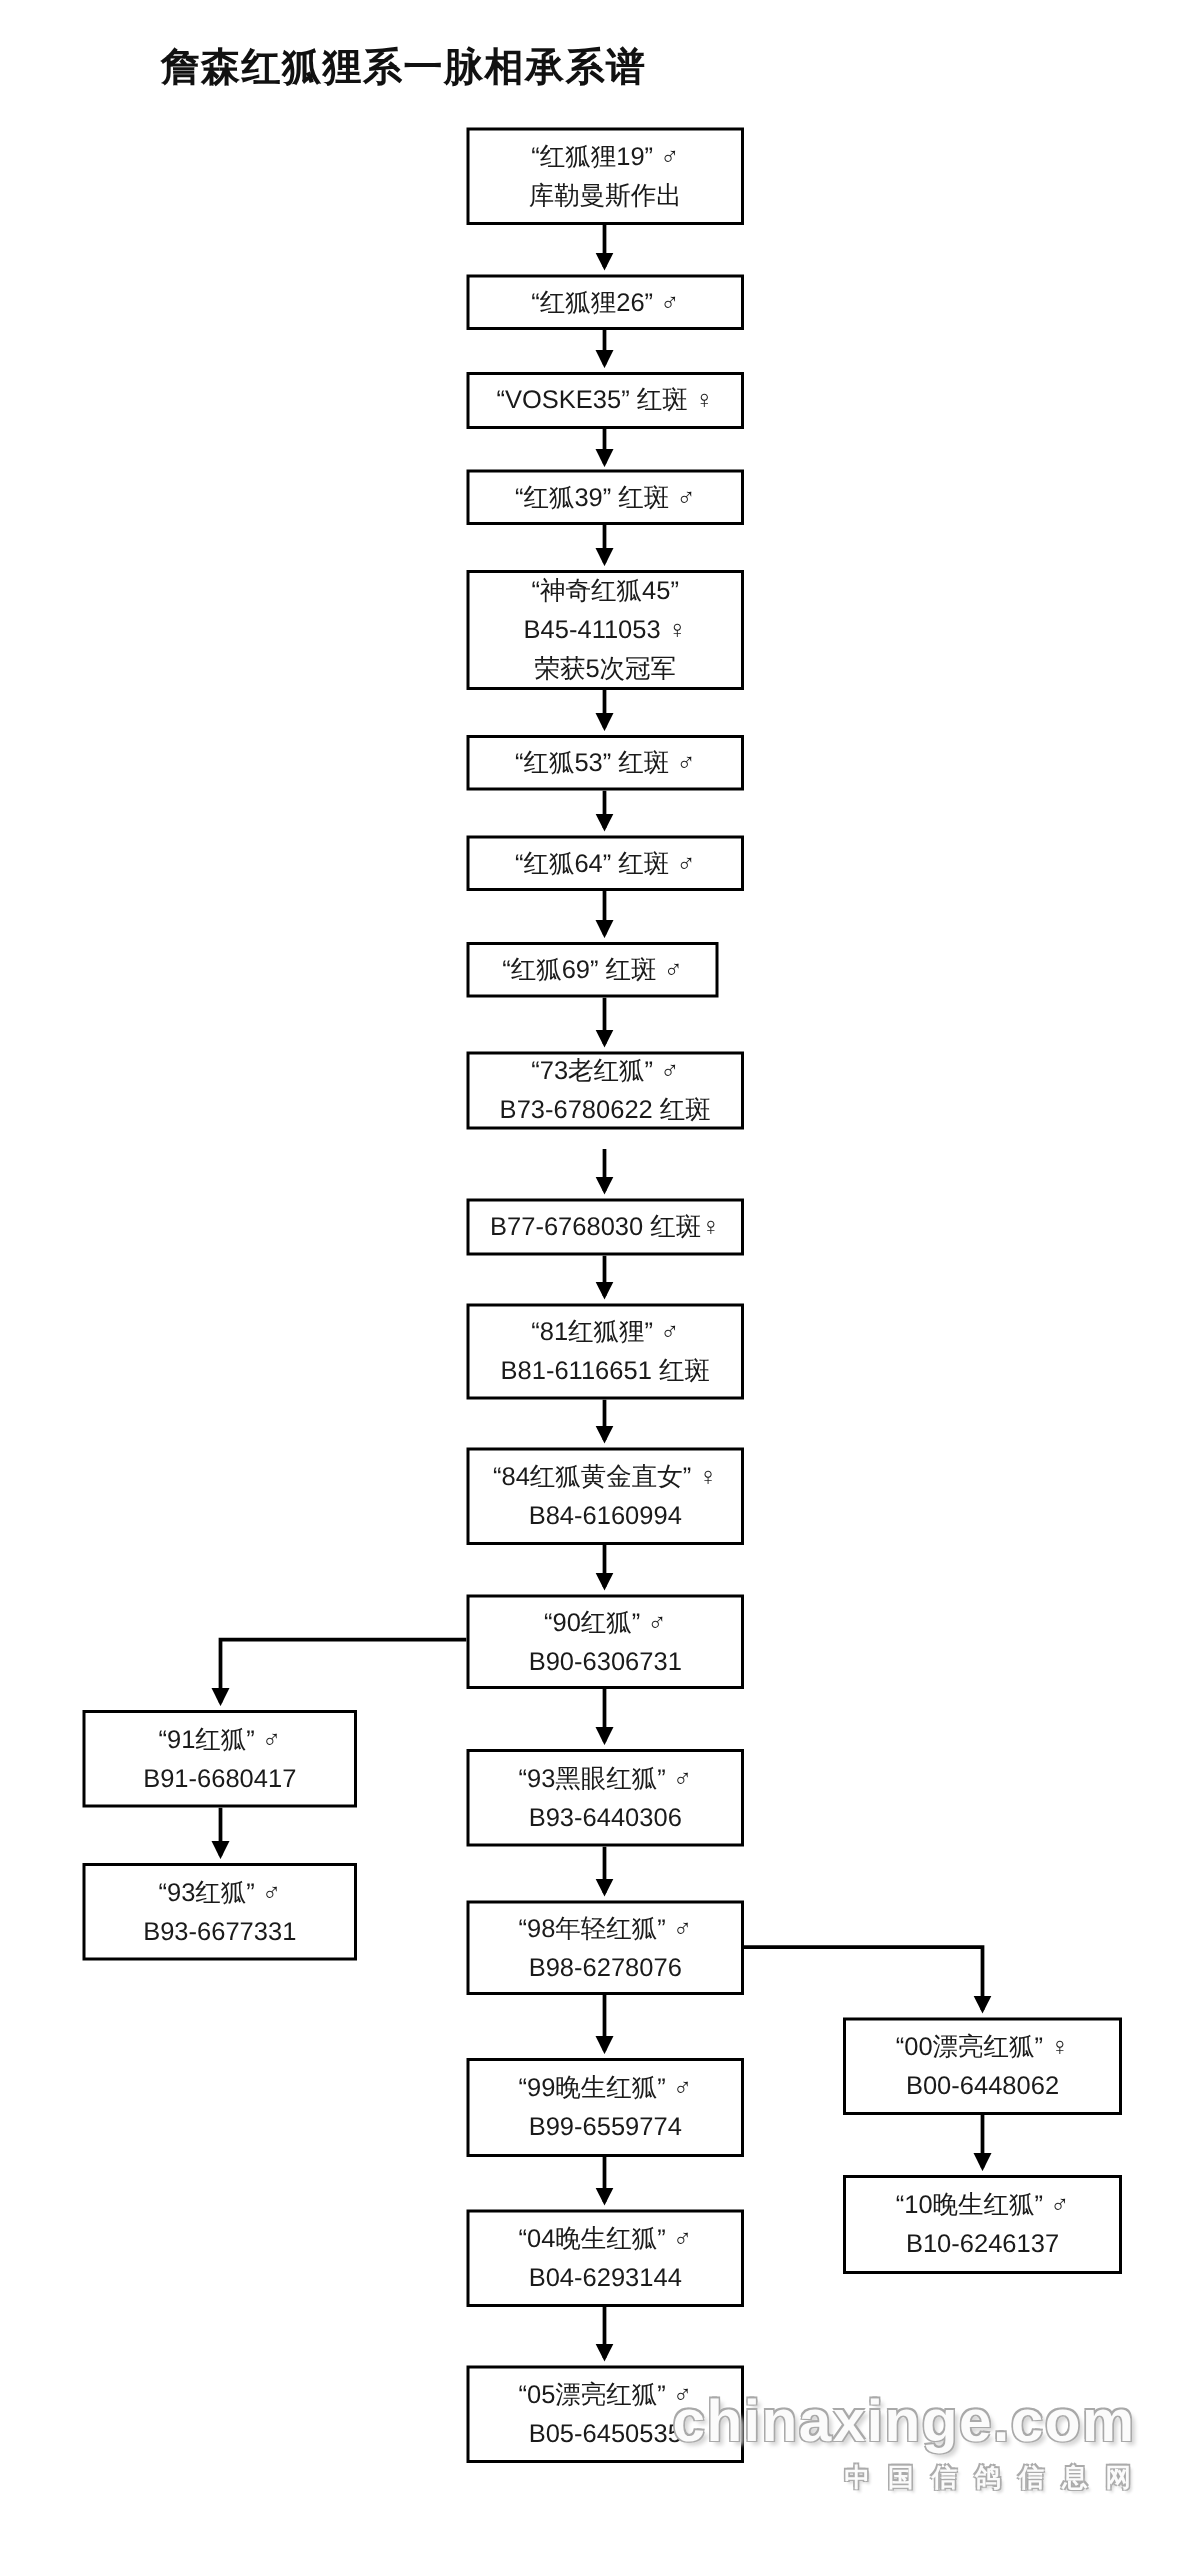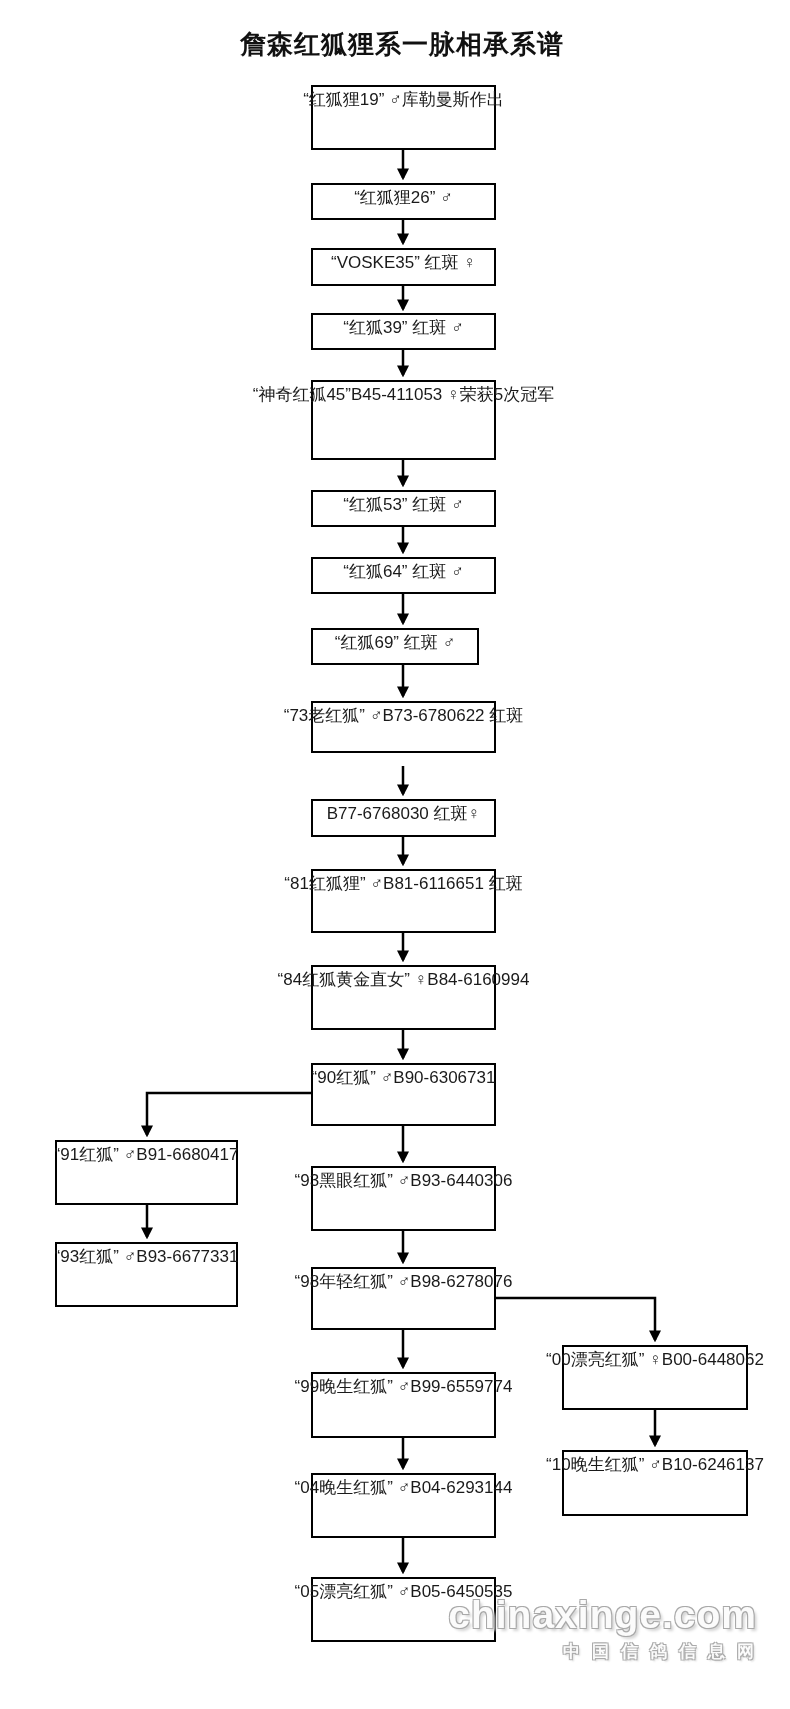--- a/index.html
+++ b/index.html
@@ -8,38 +8,38 @@
     width:790px;height:1709px;
     background:#ffffff;
     font-family:"Liberation Sans","DejaVu Sans",sans-serif;
     color:#111;
     overflow:hidden;
   }
   .title{
     position:absolute;
     top:27px;left:107px;width:590px;
     margin:0;
-    text-align:center;
+    text-align:left;
     font-size:26px;
     font-weight:bold;
     letter-spacing:1px;
     color:#111;
   }
   .connectors{
     position:absolute;
     left:0;top:0;
   }
   .node{
     position:absolute;
     box-sizing:border-box;
     background:#ffffff;
     border:2px solid #000;
     display:flex;
-    flex-direction:row;
-    align-items:flex-start;
+    flex-direction:column;
+    align-items:center;
     justify-content:center;
     text-align:center;
     font-size:17px;
     line-height:26px;
     color:#1a1a1a;
     white-space:nowrap;
   }
   .wm-main{
     position:absolute;
     top:1593px;right:33px;

